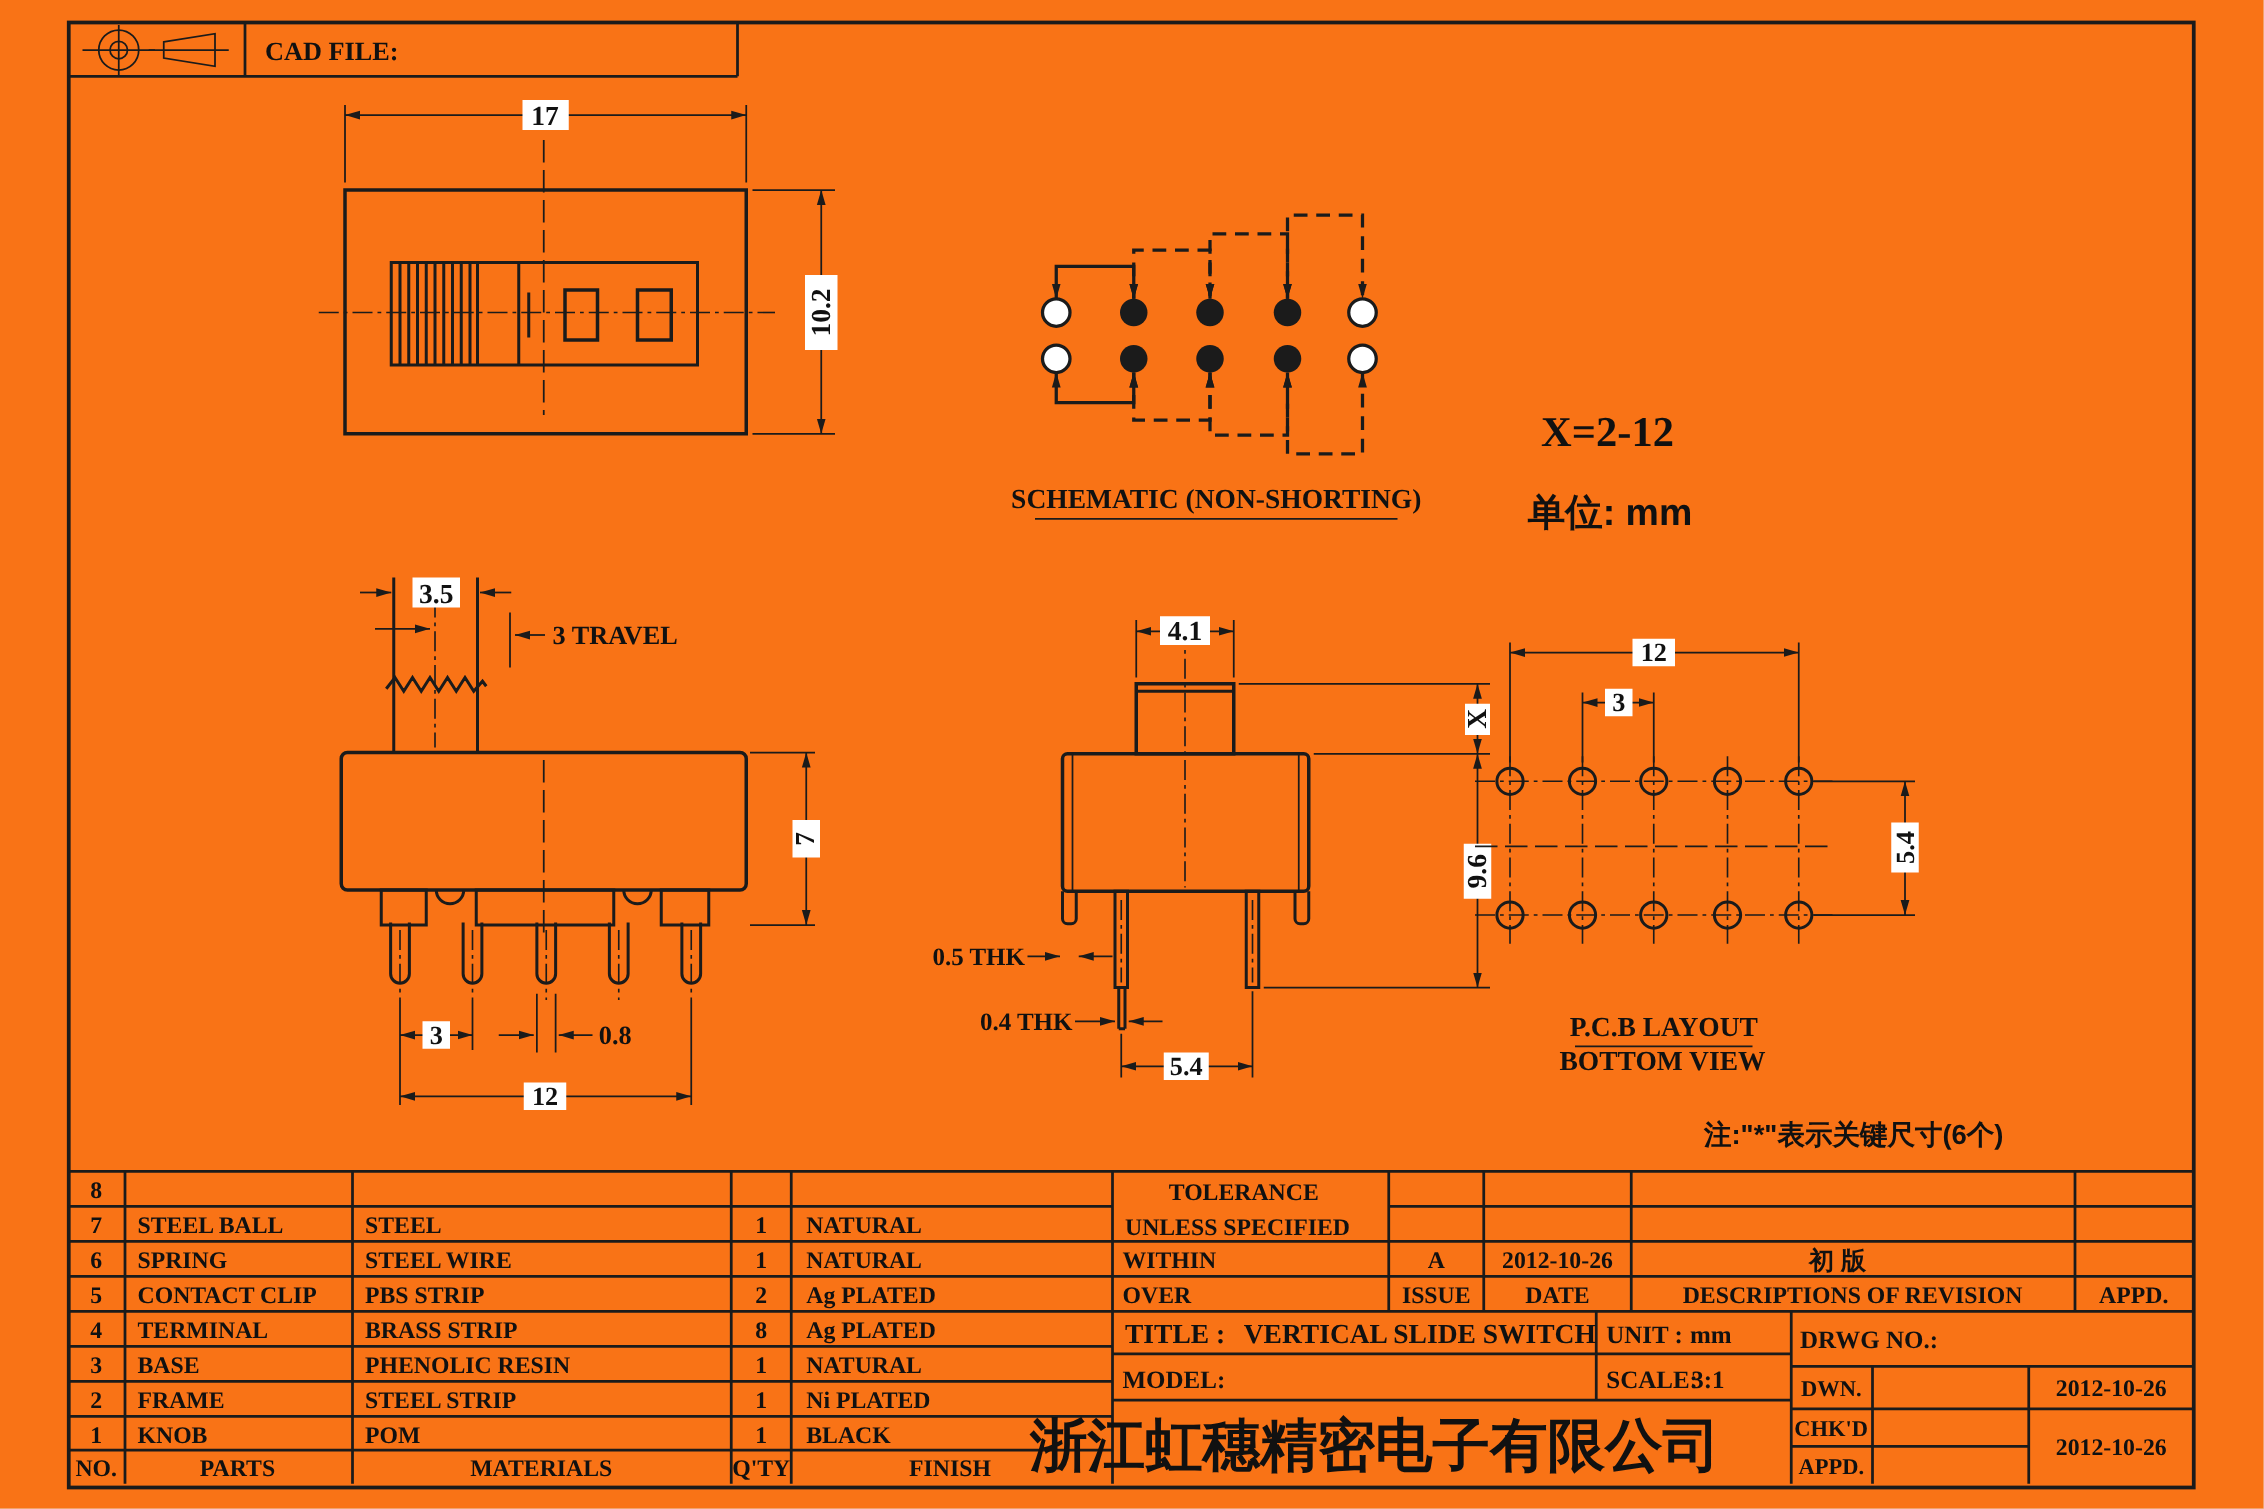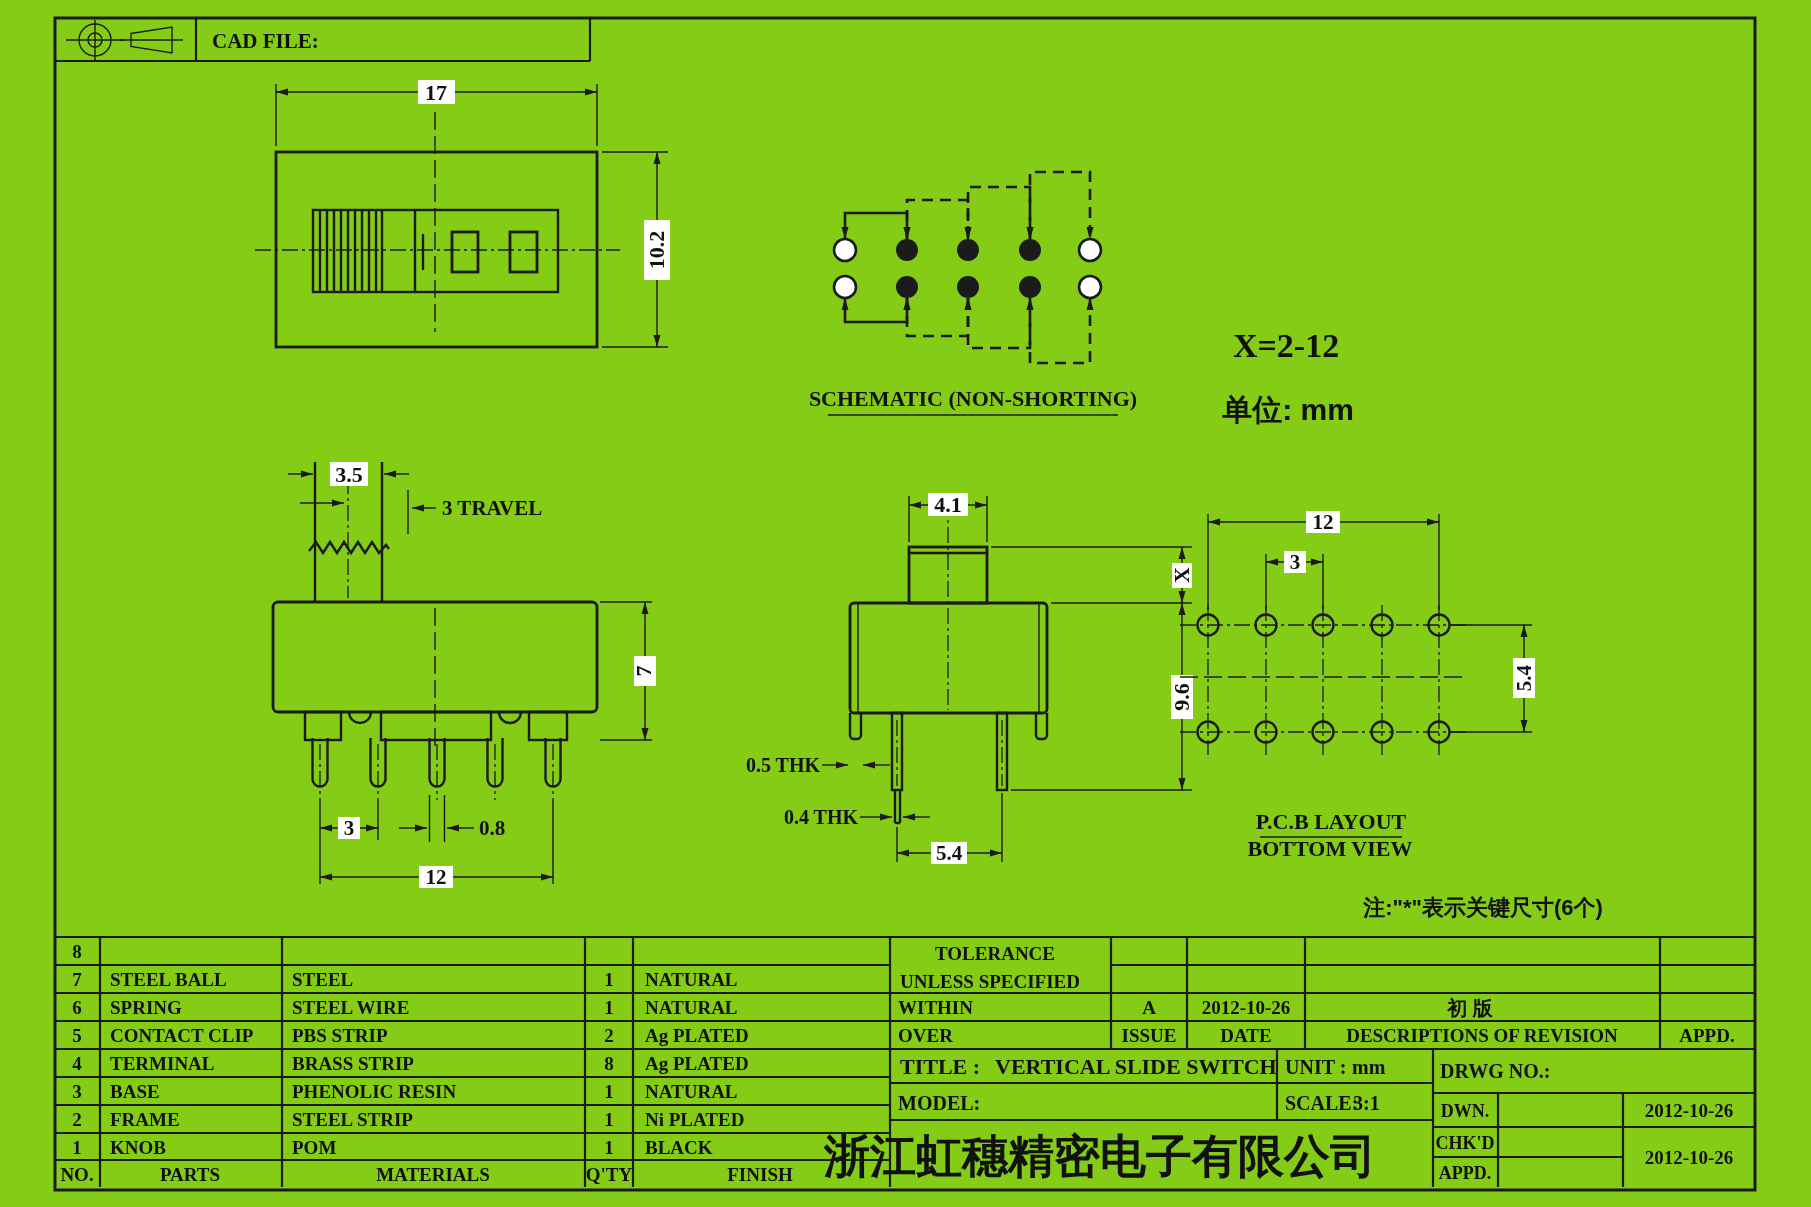--- a/index.html
+++ b/index.html
@@ -1,16 +1,16 @@
 <!DOCTYPE html>
 <html><head>
 <meta charset="utf-8">
 <style>
   html,body{margin:0;padding:0;background:#e8e8e8;}
-  #sheet{position:relative;width:1811px;height:1207px;background:#84cc16;overflow:hidden;text-decoration:underline;}
+  #sheet{position:relative;width:1811px;height:1207px;background:#f97316;overflow:hidden;text-decoration:underline;}
   svg{position:absolute;left:0;top:0;}
   svg text{fill:#111;font-family:"Liberation Serif","DejaVu Serif",serif;font-weight:bold;}
   .obj{stroke:#1b1b1b;stroke-width:2.4;fill:none;}
   .obj2{stroke:#1b1b1b;stroke-width:2.8;fill:none;}
   .thin{stroke:#1b1b1b;stroke-width:1.4;fill:none;}
   .cl{stroke:#1b1b1b;stroke-width:1.3;fill:none;stroke-dasharray:16 4 3 4;}
   .dsh{stroke:#1b1b1b;stroke-width:1.4;fill:none;stroke-dasharray:18 6;}
   .sbr{stroke:#1b1b1b;stroke-width:2.6;fill:none;}
   .dbr{stroke:#1b1b1b;stroke-width:2.6;fill:none;stroke-dasharray:11 7;}
   .grid{stroke:#1b1b1b;stroke-width:2.2;fill:none;}

